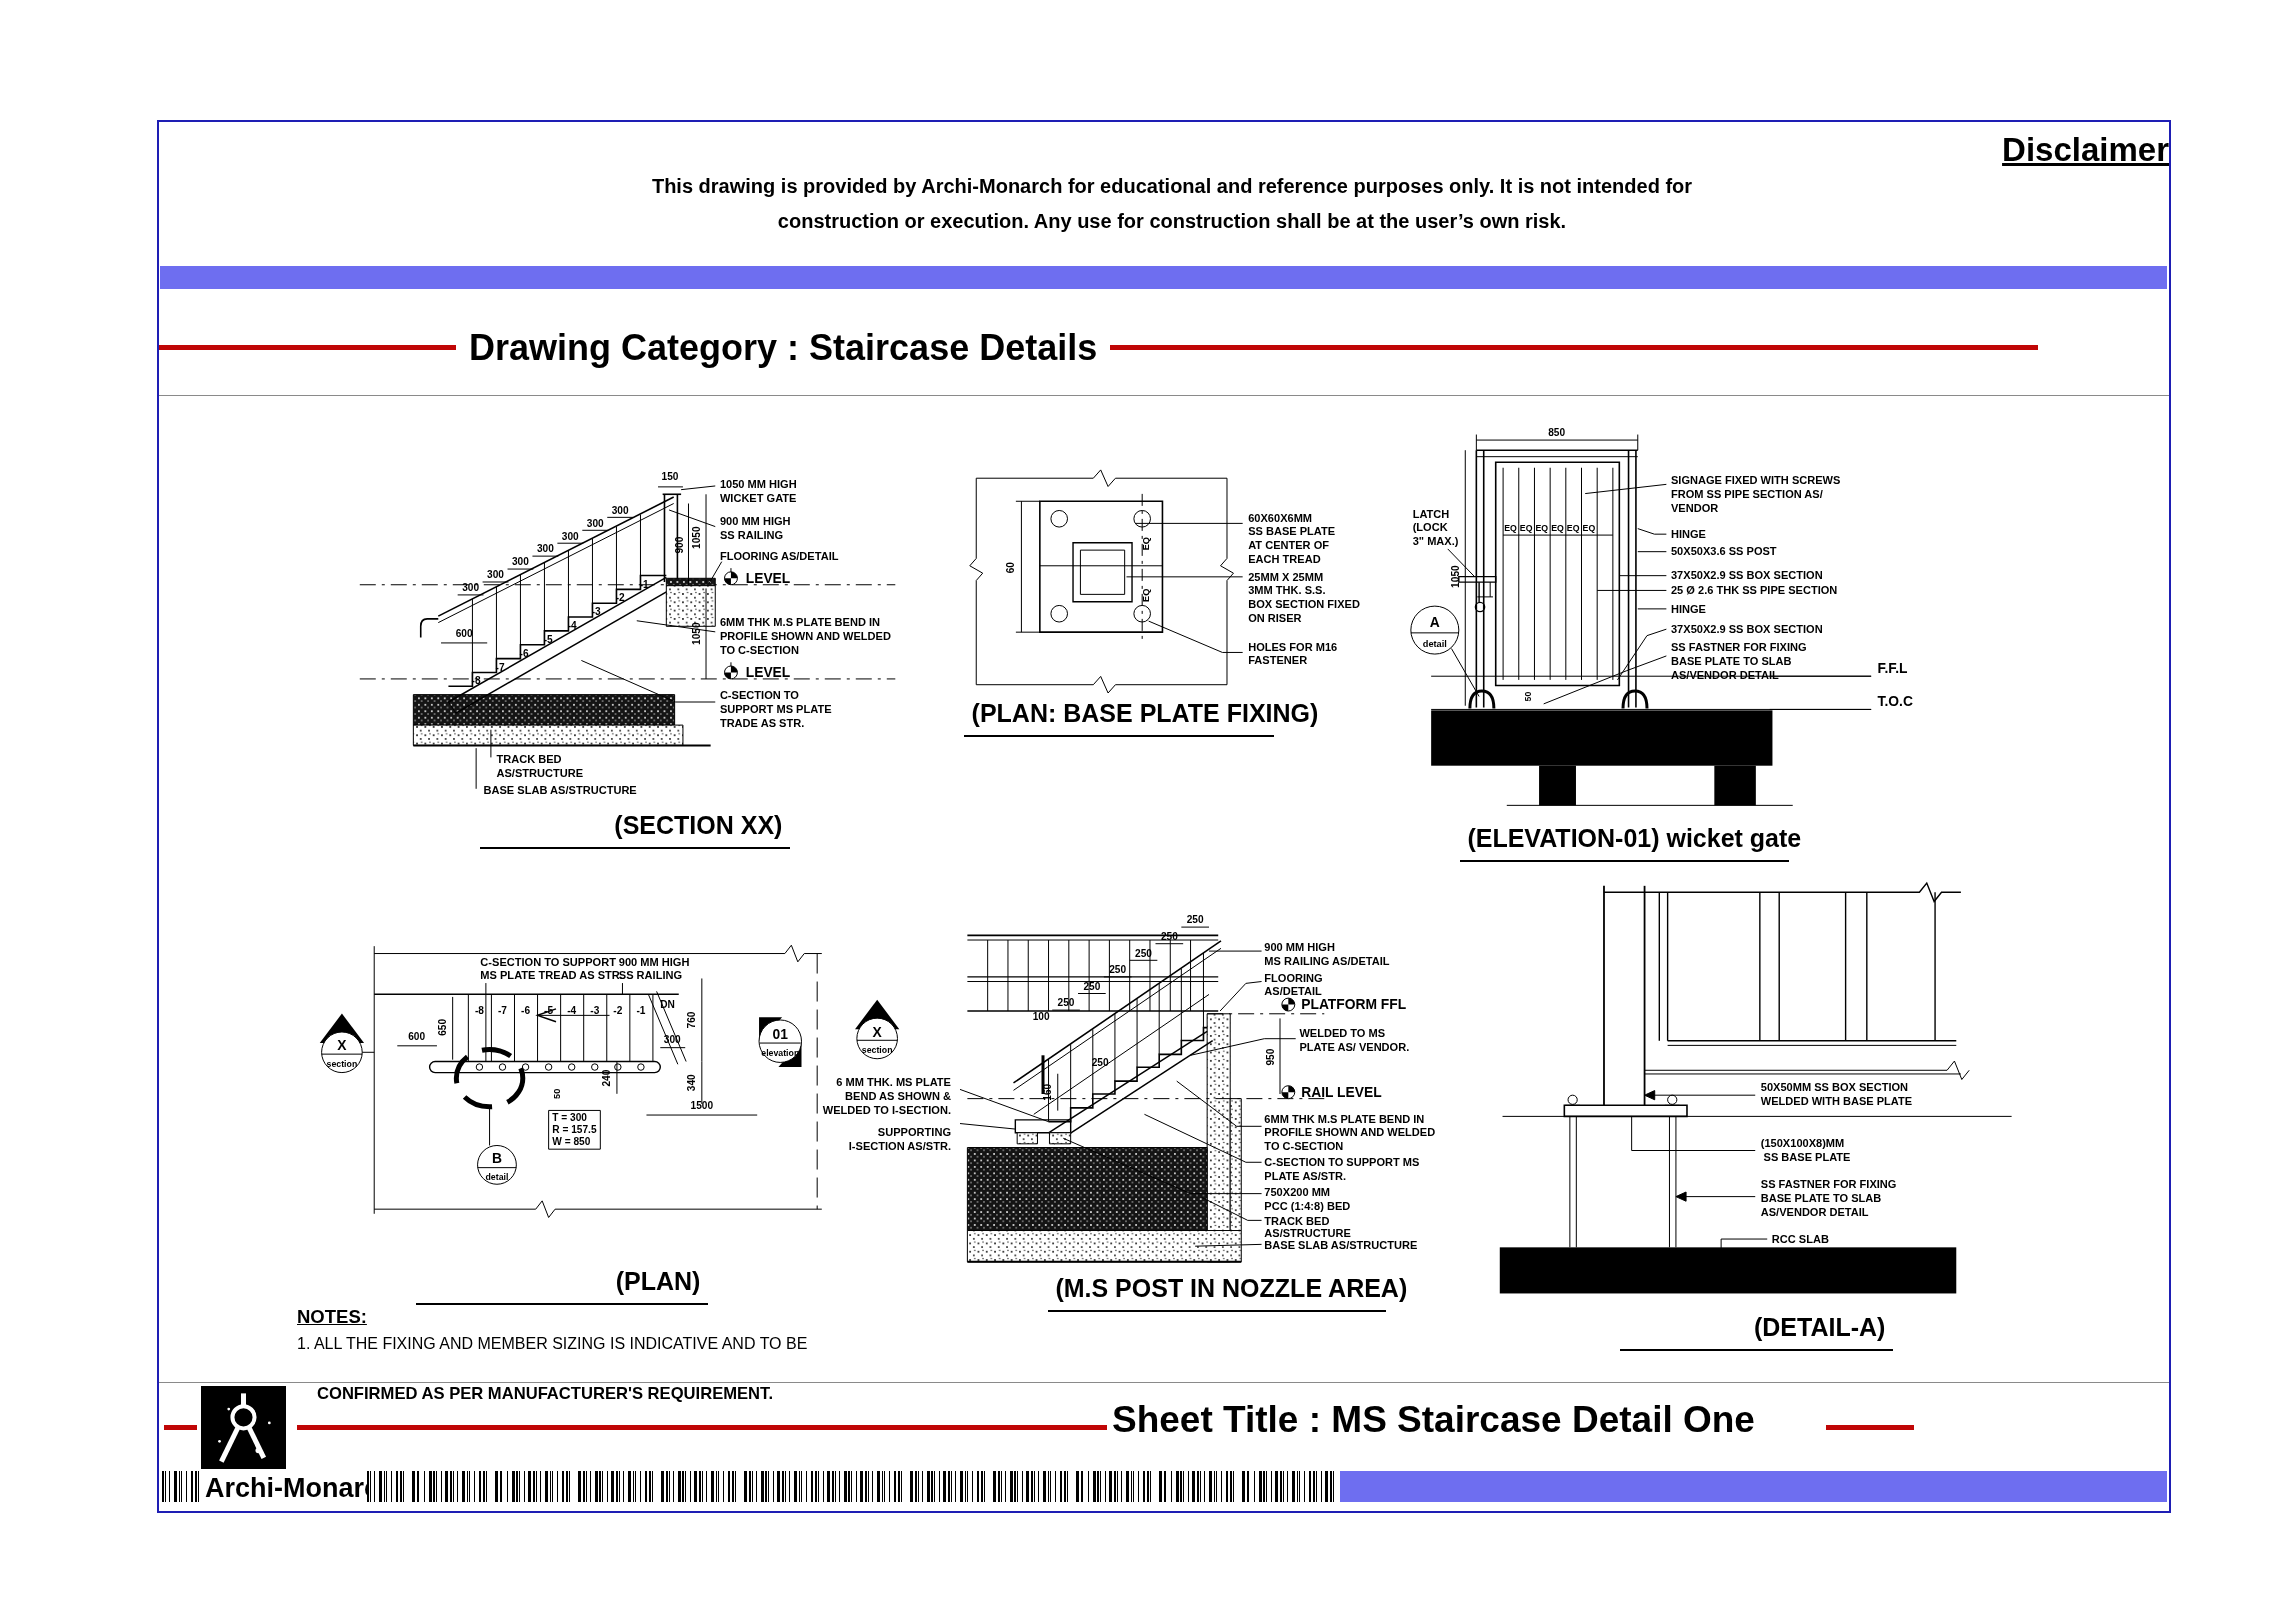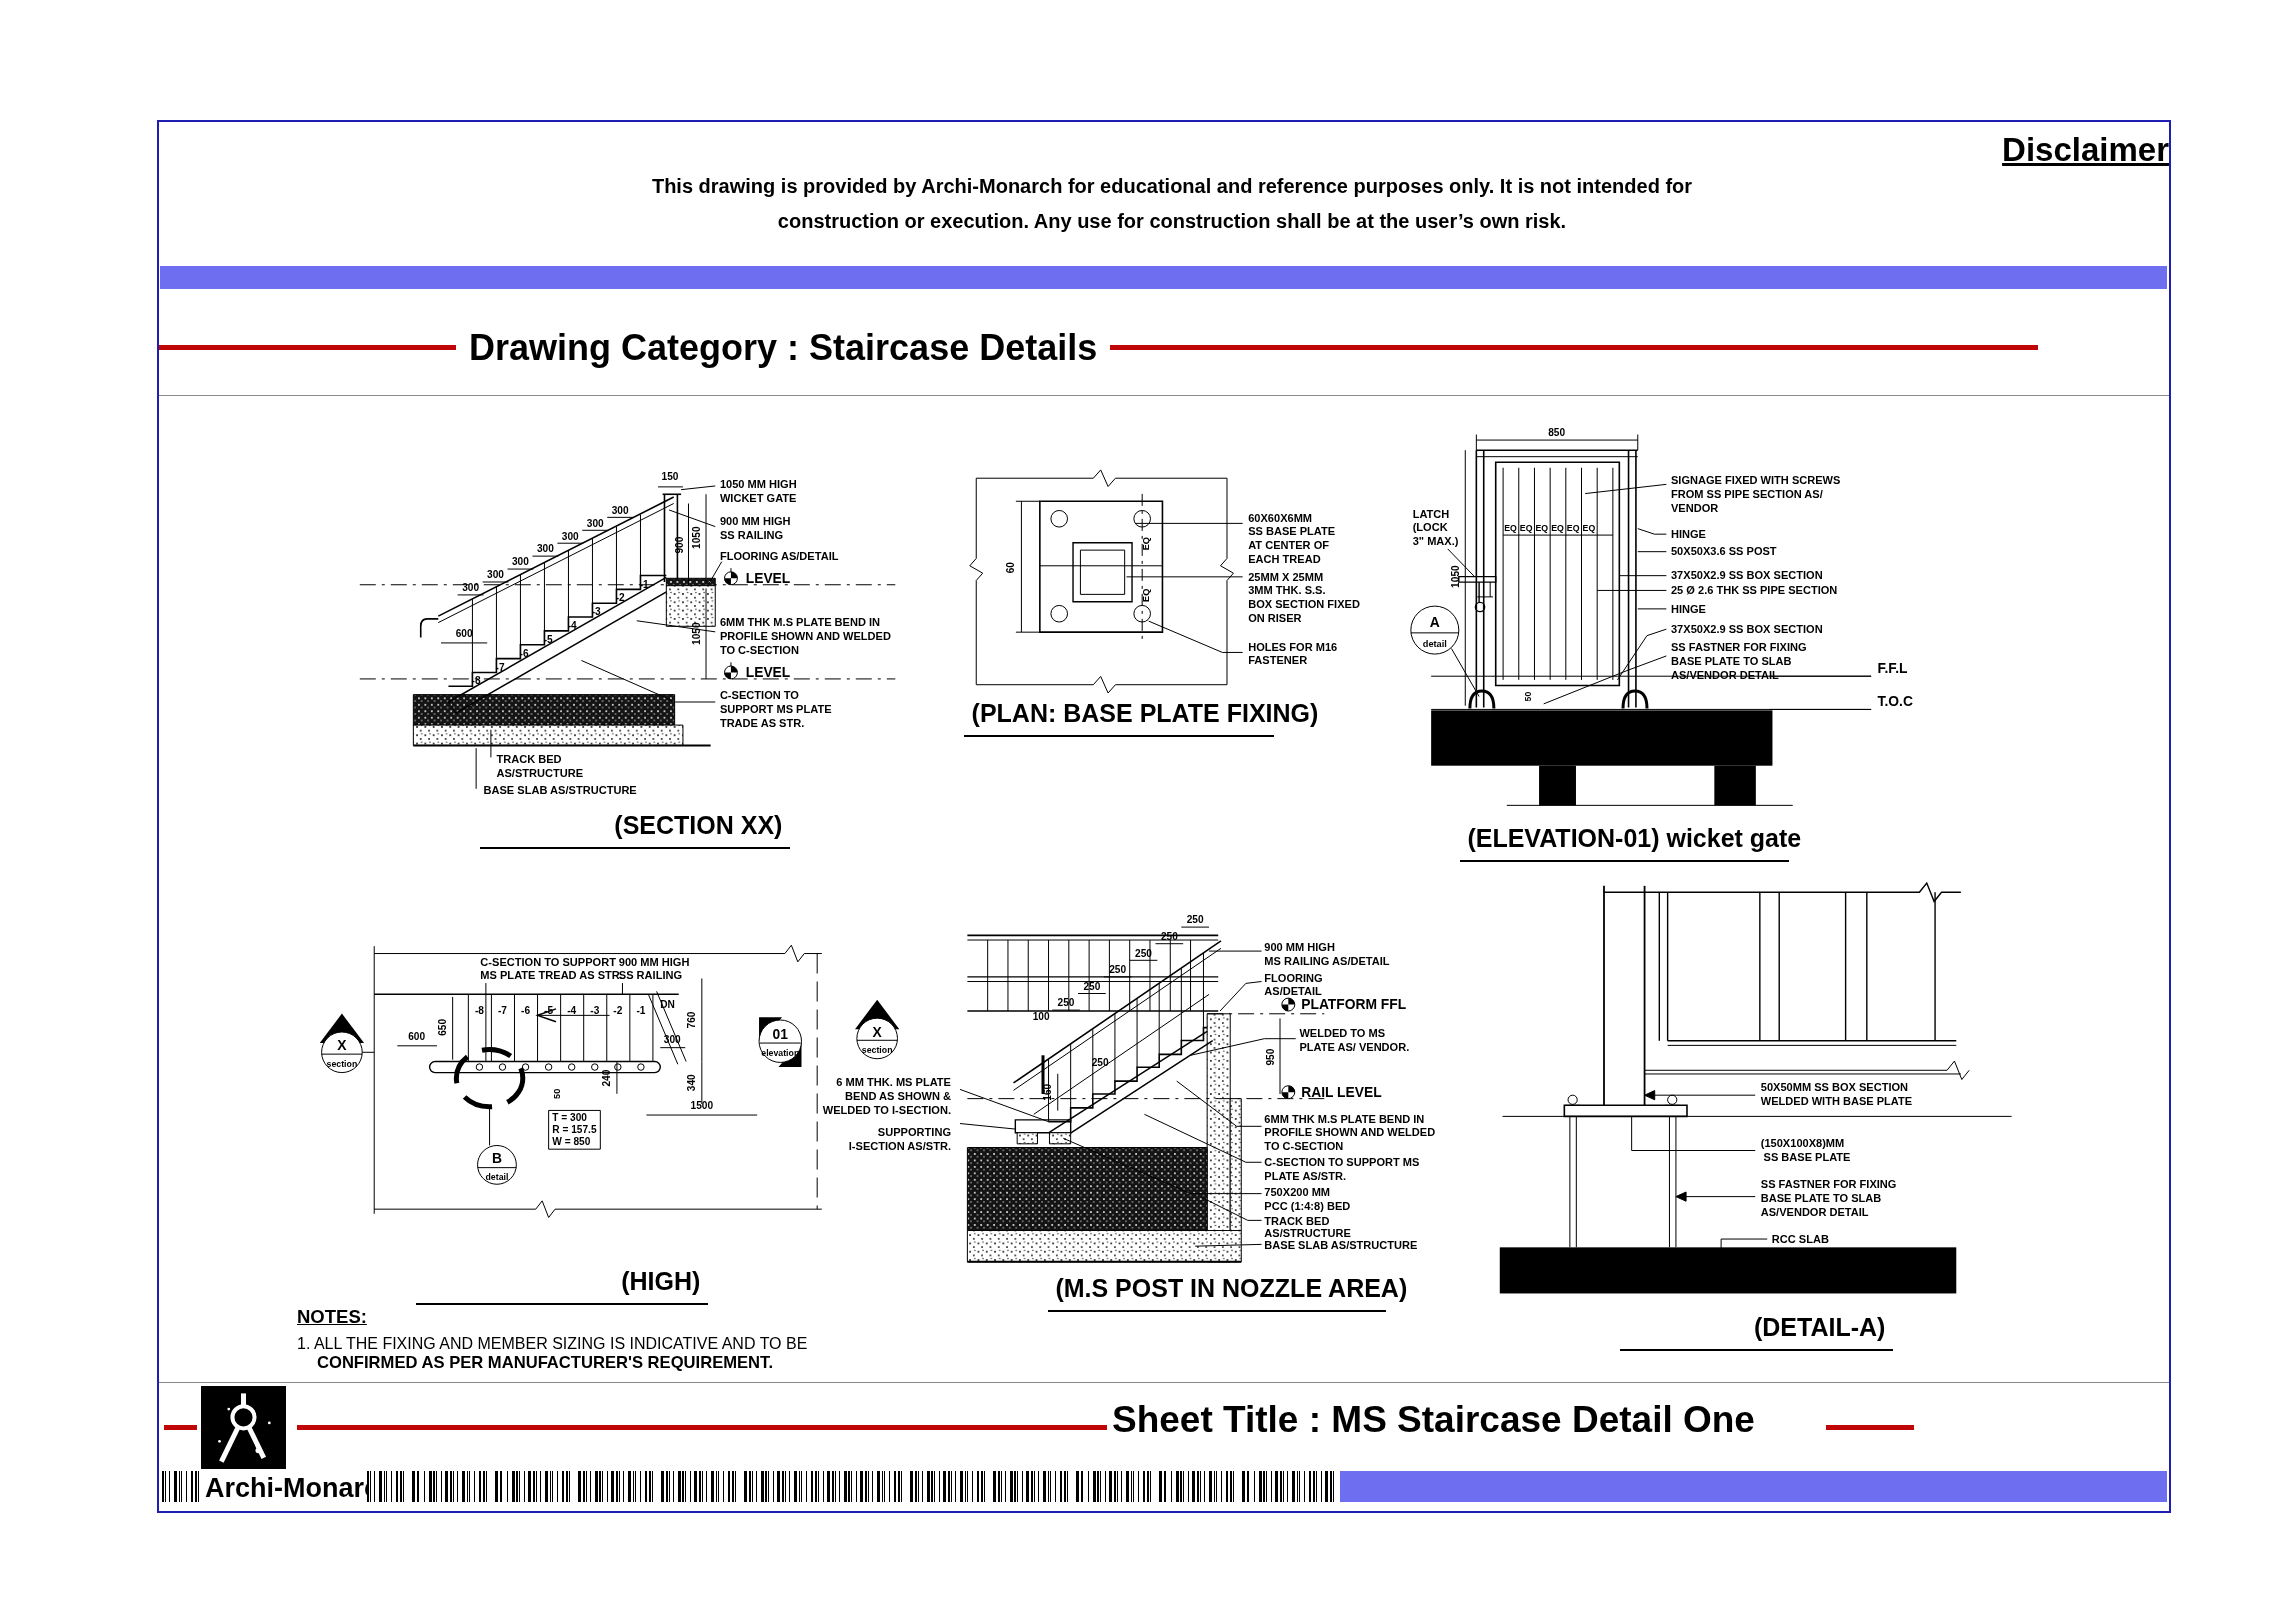--- a/index.html
+++ b/index.html
@@ -22,21 +22,21 @@
   figure{margin:0;padding:0;position:absolute;}
   svg{position:absolute;left:0;top:0;overflow:visible;}
   svg line,svg path,svg rect,svg circle,svg ellipse,svg polyline,svg polygon{vector-effect:non-scaling-stroke;}
   .caption{position:absolute;font-weight:bold;font-size:25px;text-align:right;border-bottom:2.8px solid #000;padding:0 7.4px 7.4px 7.4px;white-space:nowrap;}
   svg text{font-family:"Liberation Sans",sans-serif;font-weight:bold;fill:#000;}
   .t12{font-size:12px;} .t11{font-size:11px;} .t10{font-size:10px;} .t15{font-size:15px;} .t9{font-size:9.5px;}
   
   .notes{left:297px;top:1306px;width:517px;}
   .notes-h{font-size:18.5px;font-weight:bold;text-decoration:underline;}
   .notes-l1{font-size:16px;font-weight:normal;margin-top:7.4px;}
-  .notes-l2{font-size:16.6px;font-weight:bold;margin-left:20px;}
+  .notes-l2{font-size:16.6px;font-weight:bold;margin-left:20px;margin-top:31px;}
   
   .logo-box{left:201px;top:1386px;width:85px;height:83px;background:#000;}
   .red-dash-l{left:164px;top:1425px;width:33px;}
   .red-main{left:297px;top:1425px;width:810px;}
   .sheet-title{left:1112px;top:1399px;font-size:37px;font-weight:bold;white-space:nowrap;text-align:right;}
   .red-dash-r{left:1826px;top:1425px;width:88px;}
   .barcode{background:repeating-linear-gradient(90deg,#000 0 1.8px,#fff 1.8px 2.8px,#000 2.8px 3.7px,#fff 3.7px 7.4px,#000 7.4px 8.3px,#fff 8.3px 12px,#000 12px 14.8px,#fff 14.8px 16.6px);height:31px;}
   .bc-a{left:162px;top:1471px;width:37px;}
   .brand{left:205px;top:1473px;font-size:27px;font-weight:bold;white-space:nowrap;}
   .bc-b{left:367px;top:1471px;width:967px;}
@@ -445,21 +445,21 @@
     <text class="t15" x="620" y="123" text-anchor="middle">X</text>
     <text class="t9" x="620" y="141" text-anchor="middle">section</text>
   </g>
 
   <text class="t12" x="700" y="177" text-anchor="end">6 MM THK. MS PLATE</text>
   <text class="t12" x="700" y="192" text-anchor="end">BEND AS SHOWN &amp;</text>
   <text class="t12" x="700" y="207" text-anchor="end">WELDED TO I-SECTION.</text>
   <text class="t12" x="700" y="231" text-anchor="end">SUPPORTING</text>
   <text class="t12" x="700" y="246" text-anchor="end">I-SECTION AS/STR.</text>
 </svg>
-<figcaption class="caption" style="left:111px;top:344px;width:277px">(HIGH)</figcaption>
+<figcaption class="caption" style="left:111px;top:344px;width:277px">(PLAN)</figcaption>
 </figure>
 
 <figure class="abs" style="left:960px;top:900px;width:498px;height:448px">
 <svg width="498" height="448" viewBox="0 0 540 485">
   <defs>
     <pattern id="spD5" width="7" height="7" patternUnits="userSpaceOnUse">
       <rect width="7" height="7" fill="#141414"></rect>
           <circle cx="2" cy="2" r="1" fill="#fff"></circle>
           <circle cx="5" cy="5" r="0.8" fill="#cfcfcf"></circle>
     </pattern>

